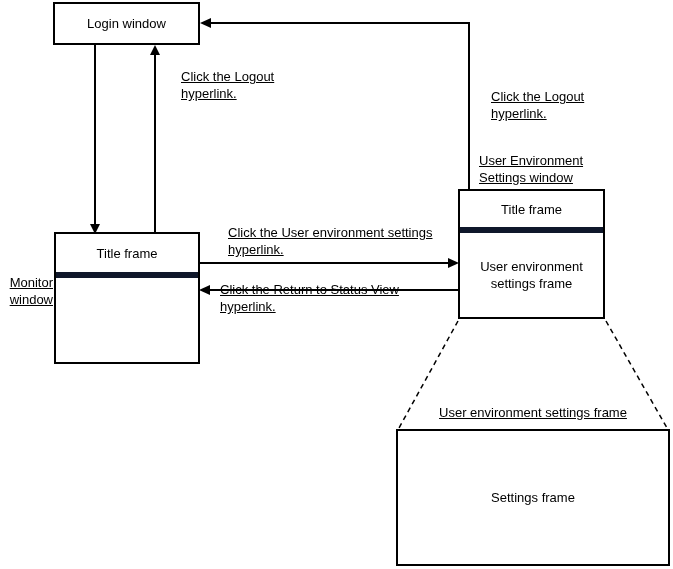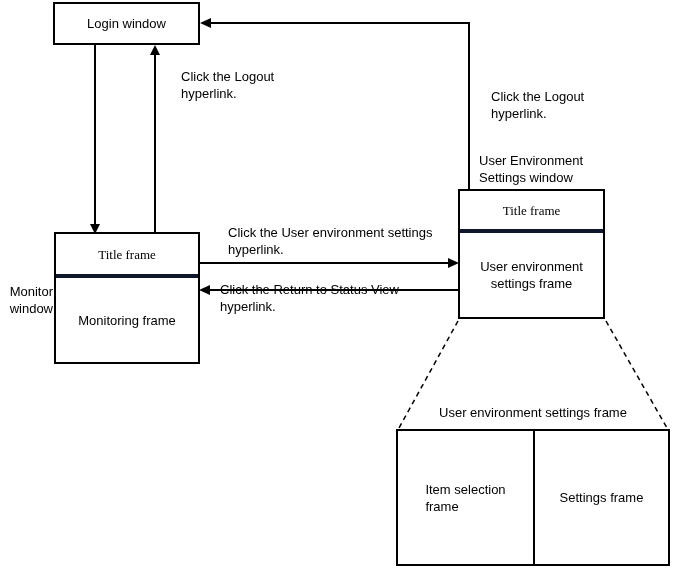--- a/index.html
+++ b/index.html
@@ -33,22 +33,21 @@
   }
   .sect {
     display: flex;
     align-items: center;
     justify-content: center;
     text-align: center;
     box-sizing: border-box;
   }
   .sect-title {
     height: 44px;
-    border-bottom: 4px solid #0f172a;
-    font-family: Liberation Serif, serif;
+    border-bottom: 6px solid #0f172a;
   }
   .sect-title.ues { height: 42px; }
   .sect-fill { flex: 1; }
   .row {
     flex-direction: row;
   }
   .cell {
     display: flex;
     align-items: center;
     justify-content: center;
@@ -56,20 +55,21 @@
     box-sizing: border-box;
   }
   .cell-left {
     width: 137px;
     border-right: 2px solid #000000;
   }
   .cell-right { flex: 1; text-align: center; }
   .note {
     position: absolute;
     white-space: pre-line;
+    text-decoration: underline;
   }
   .pre { white-space: pre-line; }
   .caption-center { text-align: center; }
   .align-right { text-align: right; }
 </style>
 </head>
 <body>
 
 <div class="canvas">
 
@@ -95,46 +95,39 @@
   </svg>
 
   <div class="box sect" style="left:53px; top:2px; width:147px; height:43px;justify-content:center;">
     <span>Login window</span>
   </div>
 
   <div class="box" style="left:54px; top:232px; width:146px; height:132px;">
     <div class="sect sect-title">
       <span>Title frame</span>
     </div>
-    <div class="sect sect-fill">
-      <span>Monitoring frame</span>
-    </div>
   </div>
 
   <div class="box" style="left:458px; top:189px; width:147px; height:130px;">
     <div class="sect sect-title ues">
       <span>Title frame</span>
     </div>
     <div class="sect sect-fill">
       <span class="pre">User environment
 settings frame</span>
     </div>
   </div>
 
   <div class="box row" style="left:396px; top:429px; width:274px; height:137px; flex-direction:row;">
-    <div class="cell cell-left">
-      <span class="pre">Item selection
-frame</span>
-    </div>
     <div class="cell cell-right">
       <span>Settings frame</span>
     </div>
   </div>
 
-  <div class="note align-right" style="left:2px; top:283px; width:51px;">Monitor
+  <div class="note align-right" style="left:2px; top:274px; width:51px;">Monitor
 window</div>
 
   <div class="note" style="left:479px; top:152px;">User Environment
 Settings window</div>
 
   <div class="note caption-center" style="left:396px; top:404px; width:274px;">User environment settings frame</div>
 
   <div class="note" style="left:181px; top:68px;">Click the Logout
 hyperlink.</div>
 

